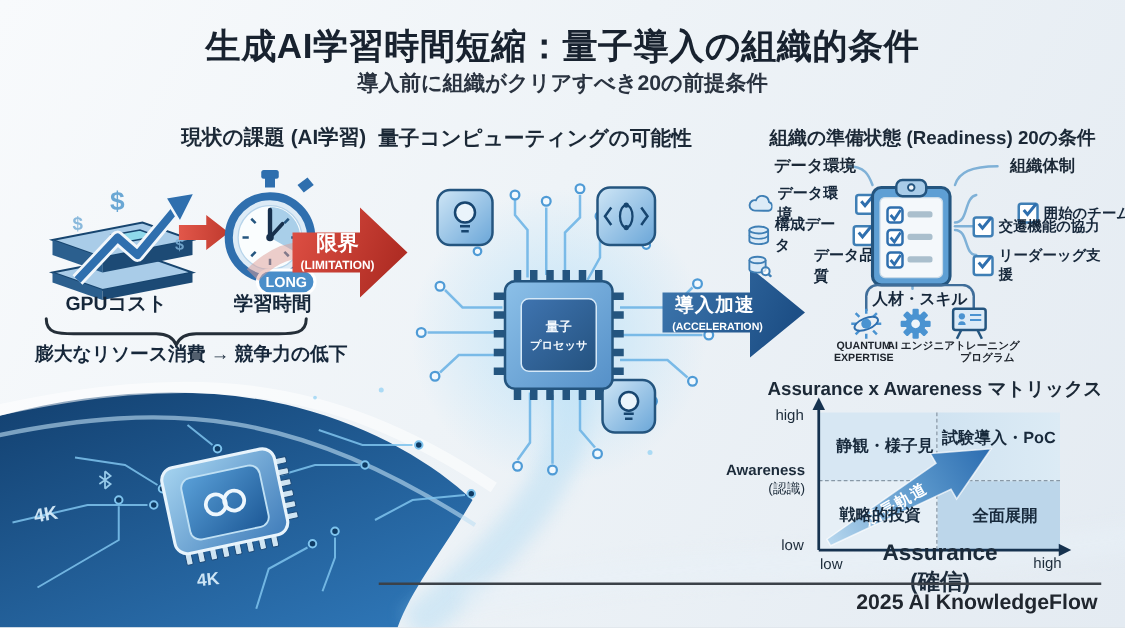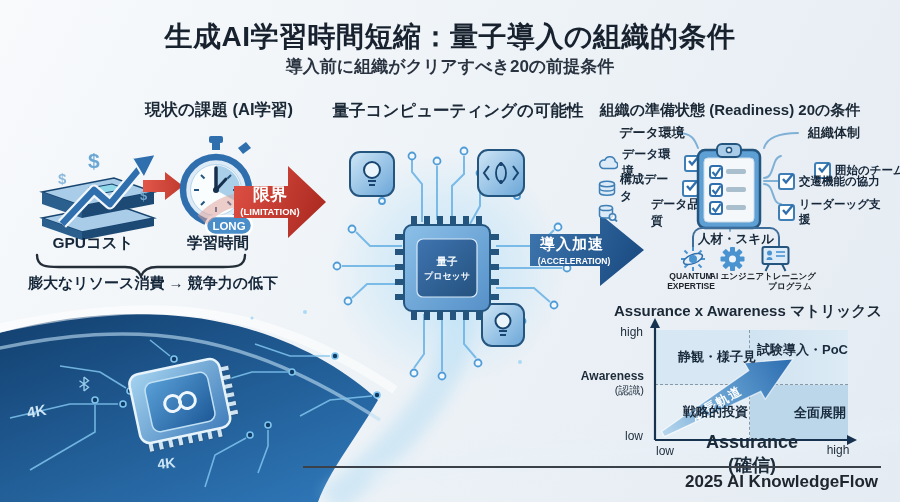--- a/index.html
+++ b/index.html
@@ -11,21 +11,21 @@
   .rgt{text-align:right;}
   .b{font-weight:bold;}
   .title{font-size:28px;font-weight:bold;color:#18222f;letter-spacing:.5px;}
   .subtitle{font-size:17px;font-weight:600;color:#2a3340;}
   .sec-h{font-weight:bold;color:#1b2836;}
   .lbl{font-weight:bold;color:#16273a;}
   .chk{display:inline-block;width:13px;height:13px;border:2px solid #3f7fb5;border-radius:3px;
     background:#fff;position:relative;flex:0 0 auto;}
   .chk svg{position:absolute;left:0;top:-3px;overflow:visible;}
   .row{position:absolute;display:flex;align-items:center;gap:4px;}
-  .qlbl{font-size:13px;font-weight:bold;color:#182a3c;text-align:right;}
+  .qlbl{font-size:13px;font-weight:bold;color:#182a3c;text-align:center;}
   .cap{font-size:8.5px;font-weight:bold;line-height:9.5px;color:#20262e;text-align:center;letter-spacing:0;}
   .bracket{border:2px solid #3f6d99;border-bottom:none;border-radius:10px 10px 0 0;}
   svg{display:block;}
 </style>
 </head>
 <body>
 
 <div class="stage">
 
   <svg class="abs" style="left:0;top:0;" width="900" height="502" viewBox="0 0 900 502">
@@ -190,21 +190,21 @@
       <stop offset="0" stop-color="#e05145"></stop>
           <stop offset="1" stop-color="#b02d24"></stop>
         </linearGradient>
       </defs>
     <path d="M6,62 C20,48 34,42 46,42" stroke="#dd9d96" stroke-width="13" fill="none" opacity="0.5"></path>
     <polygon points="38,28 92,28 92,8 130,44 92,80 92,60 38,60" fill="url(#gRed)"></polygon>
     <text x="74" y="42" text-anchor="middle" font-size="17" font-weight="bold" fill="#ffffff">限界</text>
     <text x="74" y="57" text-anchor="middle" font-size="9.5" font-weight="bold" fill="#ffffff">(LIMITATION)</text>
   </svg>
 
-  <div class="abs ctr sec-h" style="left:324px;top:100px;width:268px;font-size:16.5px;">量子コンピューティングの可能性</div>
+  <div class="abs ctr sec-h" style="left:294px;top:100px;width:268px;font-size:16.5px;">量子コンピューティングの可能性</div>
 
   <svg class="abs" style="left:312px;top:126px;" width="276" height="262" viewBox="0 0 276 262">
     <defs>
       <radialGradient id="gGlow" cx="0.5" cy="0.5" r="0.5">
         <stop offset="0" stop-color="#bfe3f8" stop-opacity="0.95"></stop>
         <stop offset="1" stop-color="#bfe3f8" stop-opacity="0"></stop>
       </radialGradient>
       <linearGradient id="gTile" x1="0" y1="0" x2="1" y2="1">
         <stop offset="0" stop-color="#cfe6f6"></stop>
           <stop offset="1" stop-color="#6aa6d8"></stop>
@@ -319,21 +319,21 @@
         <linearGradient id="gBlueA" x1="0" y1="0" x2="1" y2="0.3">
       <stop offset="0" stop-color="#3e77ae"></stop>
           <stop offset="1" stop-color="#1d4f86"></stop>
         </linearGradient>
       </defs>
     <polygon points="4,26 74,26 74,6 118,42 74,78 74,58 4,58" fill="url(#gBlueA)"></polygon>
     <text x="46" y="41" text-anchor="middle" font-size="15" font-weight="bold" fill="#ffffff" letter-spacing="1">導入加速</text>
     <text x="48" y="56" text-anchor="middle" font-size="8.5" font-weight="bold" fill="#ffffff">(ACCELERATION)</text>
   </svg>
 
-  <div class="abs ctr sec-h" style="left:582px;top:101px;width:296px;font-size:15px;">組織の準備状態 (Readiness) 20の条件</div>
+  <div class="abs ctr sec-h" style="left:598px;top:101px;width:296px;font-size:15px;">組織の準備状態 (Readiness) 20の条件</div>
 
   <svg class="abs" style="left:595px;top:118px;" width="300" height="150" viewBox="0 0 300 150" stroke="#7aaed6" stroke-width="2" fill="none" stroke-linecap="round" opacity="0.95">
     <path d="M83,15 C97,15 100,22 103,30"></path>
     <path d="M105,40 C114,40 112,52 116,58"></path>
     <path d="M105,63 H118"></path>
     <path d="M105,86 C114,86 112,74 116,68"></path>
     <path d="M203,15 C182,15 172,20 169,30"></path>
     <path d="M169,60 C180,60 176,40 186,38"></path>
     <path d="M169,63 H186"></path>
     <path d="M169,66 C180,66 176,86 186,86"></path>

